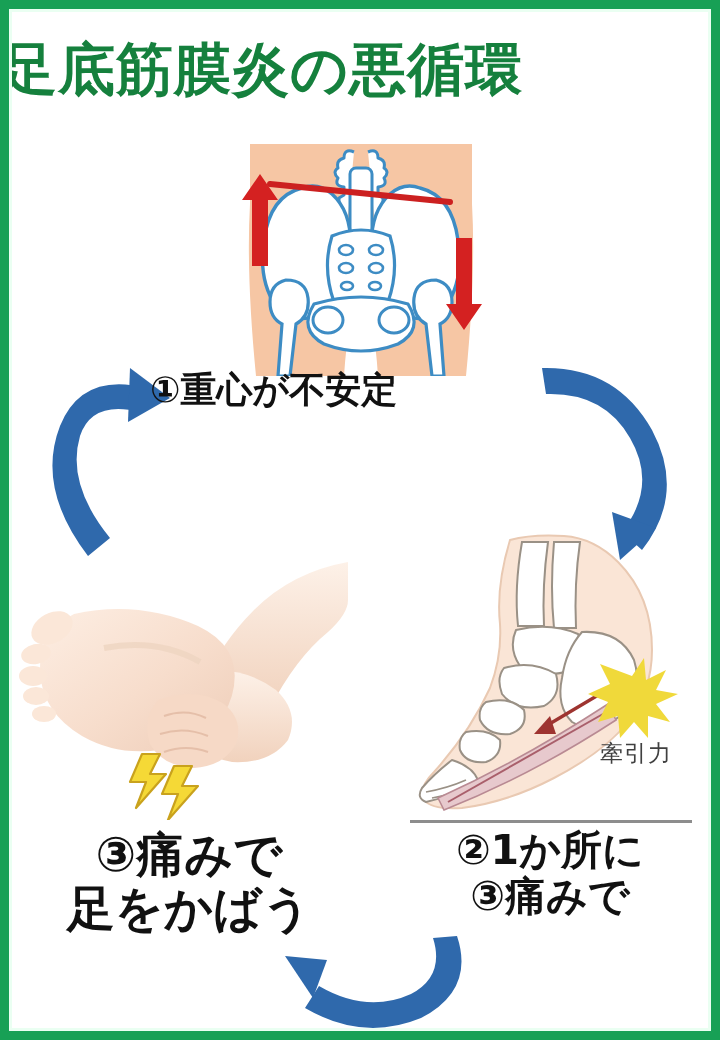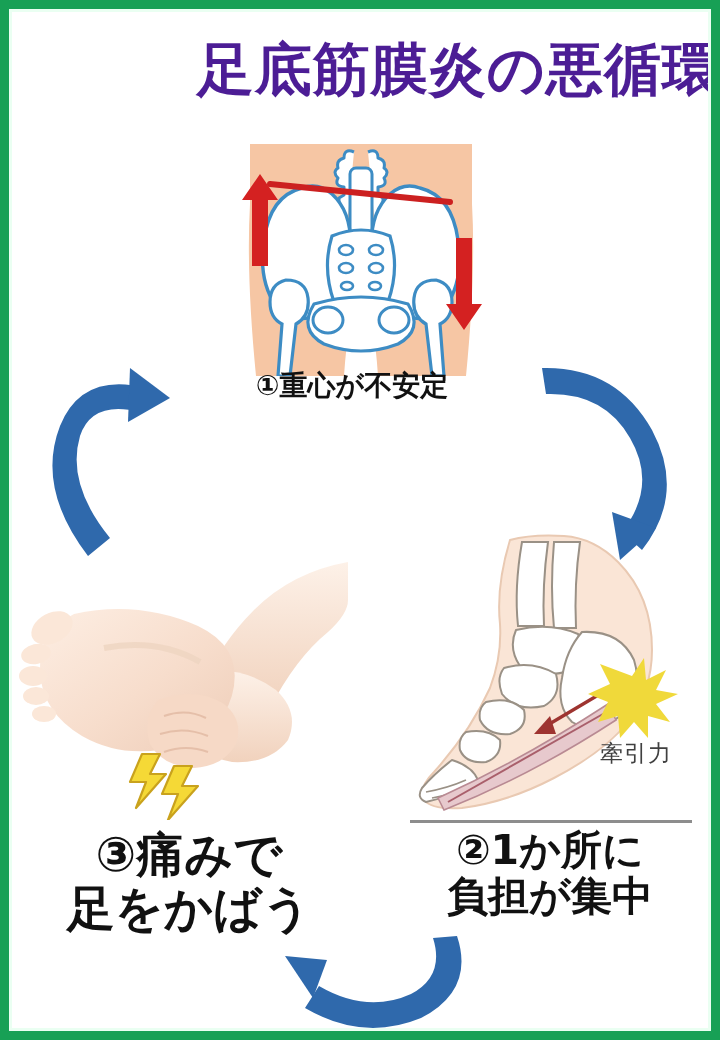--- a/index.html
+++ b/index.html
@@ -35,44 +35,43 @@
     box-sizing: border-box;
     border: 3px solid #eafff2;
     pointer-events: none;
     z-index: 39;
   }
   
   .title {
     position: absolute;
     left: 0; top: 38px;
     width: 720px;
-    text-align: right;
+    text-align: left;
     font-family: "DejaVu Sans", "Liberation Sans", sans-serif;
     font-size: 57px;
     font-weight: bold;
     letter-spacing: 1px;
-    color: #4c1d95;
+    color: #15803d;
     line-height: 1.1;
     z-index: 20;
   }
   
   .step-label {
     position: absolute;
     font-family: "DejaVu Sans", "Liberation Sans", sans-serif;
     font-weight: bold;
     color: #111111;
     line-height: 1.12;
     z-index: 22;
     white-space: pre-line;
   }
   #label1 {
-    left: 142px; top: 370px;
+    left: 150px; top: 370px;
     width: 420px;
-    text-align: center;
-    font-size: 28px;
+    font-size: 36px;
   }
   #label2 {
     left: 400px; top: 828px;
     width: 300px;
     text-align: center;
     font-size: 41px;
   }
   #label3 {
     left: 39px; top: 828px;
     width: 300px;
@@ -198,21 +197,21 @@
 
       <polygon points="228,150 240,132 242,154 262,144 252,164 274,168 252,178 266,196 244,190 244,212 230,196 216,212 214,190 194,196 204,176 184,168 206,158 196,138" fill="#f0d93a"></polygon>
     </svg>
   </div>
 
   <div class="ground-line"></div>
 
   <div class="traction-label">牽引力</div>
 
   <div class="step-label" id="label2">②1か所に
-負担が集中</div>
+③痛みで</div>
 
   <div class="illus" id="foot-photo-illus">
     <svg width="340" height="280" viewBox="0 0 340 280">
       <defs>
         <linearGradient id="skinA" x1="0" y1="0" x2="1" y2="1">
           <stop offset="0%" stop-color="#fdeee3"></stop>
           <stop offset="55%" stop-color="#f7ddcc"></stop>
           <stop offset="100%" stop-color="#eecdb8"></stop>
         </linearGradient>
         <linearGradient id="skinB" x1="0" y1="0" x2="0" y2="1">

